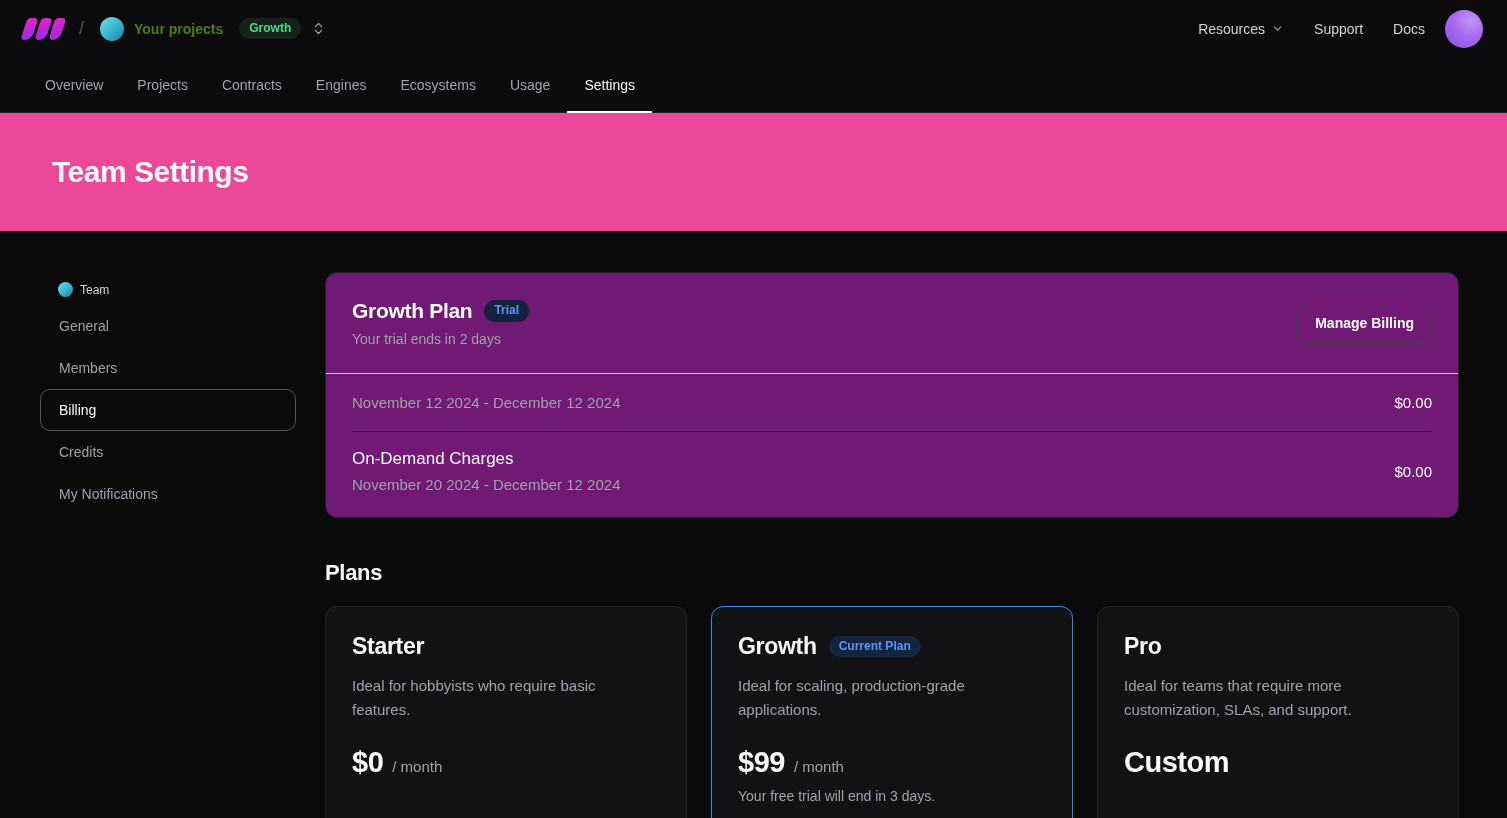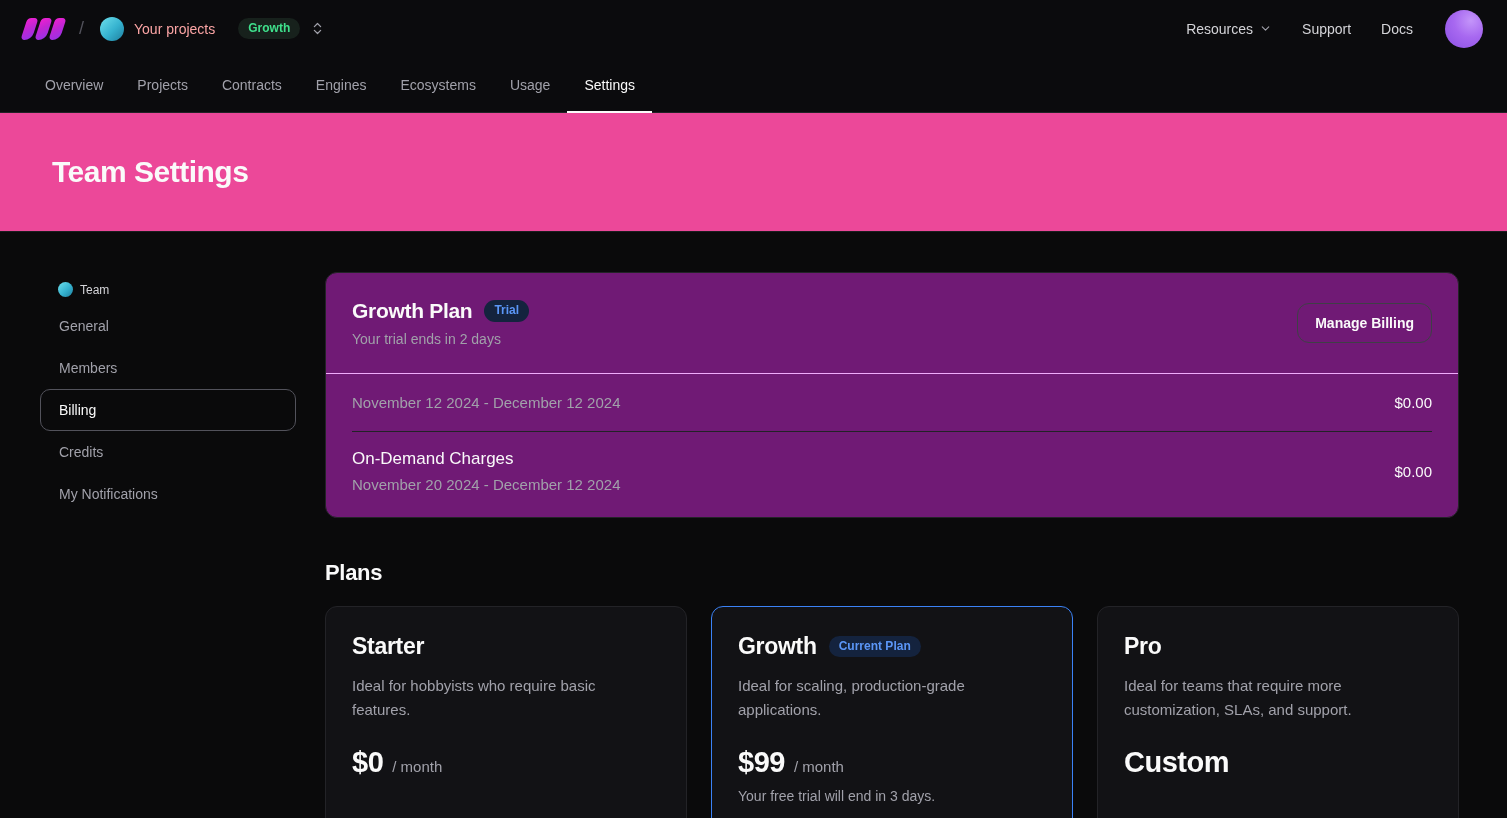--- a/index.html
+++ b/index.html
@@ -18,30 +18,30 @@
   .logo { display:flex; gap:3px; align-items:center; margin-right:16px; }
   .logo i {
     display:block; width:11px; height:22px;
     transform:skewX(-18deg);
     border-radius:4px 4px 7px 4px;
     background:linear-gradient(150deg,#f21fd0 0%,#c026d3 45%,#9333ea 100%);
   }
   .crumb-sep { color:#52525b; font-size:18px; margin-right:16px; font-weight:300; }
   .avatar { border-radius:50%; flex:none; }
   .avatar.team-sm { width:24px; height:24px; background:linear-gradient(135deg,#6ee0ec 0%,#35b2cf 55%,#1e7e9e 100%); margin-right:10px; }
-  .team-name { font-size:14px; font-weight:400; color:#fca5a5; margin-right:23px; }
+  .team-name { font-size:14px; font-weight:700; color:#4d7c0f; margin-right:16px; }
   .badge {
     display:inline-flex; align-items:center; border-radius:9999px;
     font-size:12px; font-weight:600; padding:3px 10px; line-height:1.3;
   }
   .badge.green { color:#3fe08c; background:#17211c; }
   .badge.blue  { color:#5b96f7; background:#14233e; }
   .unfold-btn { background:none; border:none; margin-left:10px; cursor:pointer; display:flex; align-items:center; }
   .topbar-spacer { flex:1; }
-  .topnav { display:flex; align-items:center; gap:30px; margin-right:32px; }
+  .topnav { display:flex; align-items:center; gap:30px; margin-right:20px; }
   .topnav-item { display:flex; align-items:center; gap:6px; color:#d4d4d8; font-size:14px; cursor:pointer; background:none; border:none; font-family:inherit; }
   .avatar.user { width:38px; height:38px; background:radial-gradient(circle at 68% 28%,#c495fa 0%,#a768f0 45%,#8b4fe3 100%); cursor:pointer; }
 
   
   .tabbar {
     height:56px; background:#0b0b0d; display:flex; align-items:stretch;
     padding:0 28px; border-bottom:1px solid #222226;
   }
   .tab {
     display:flex; align-items:center; padding:0 17px; font-size:14px;

